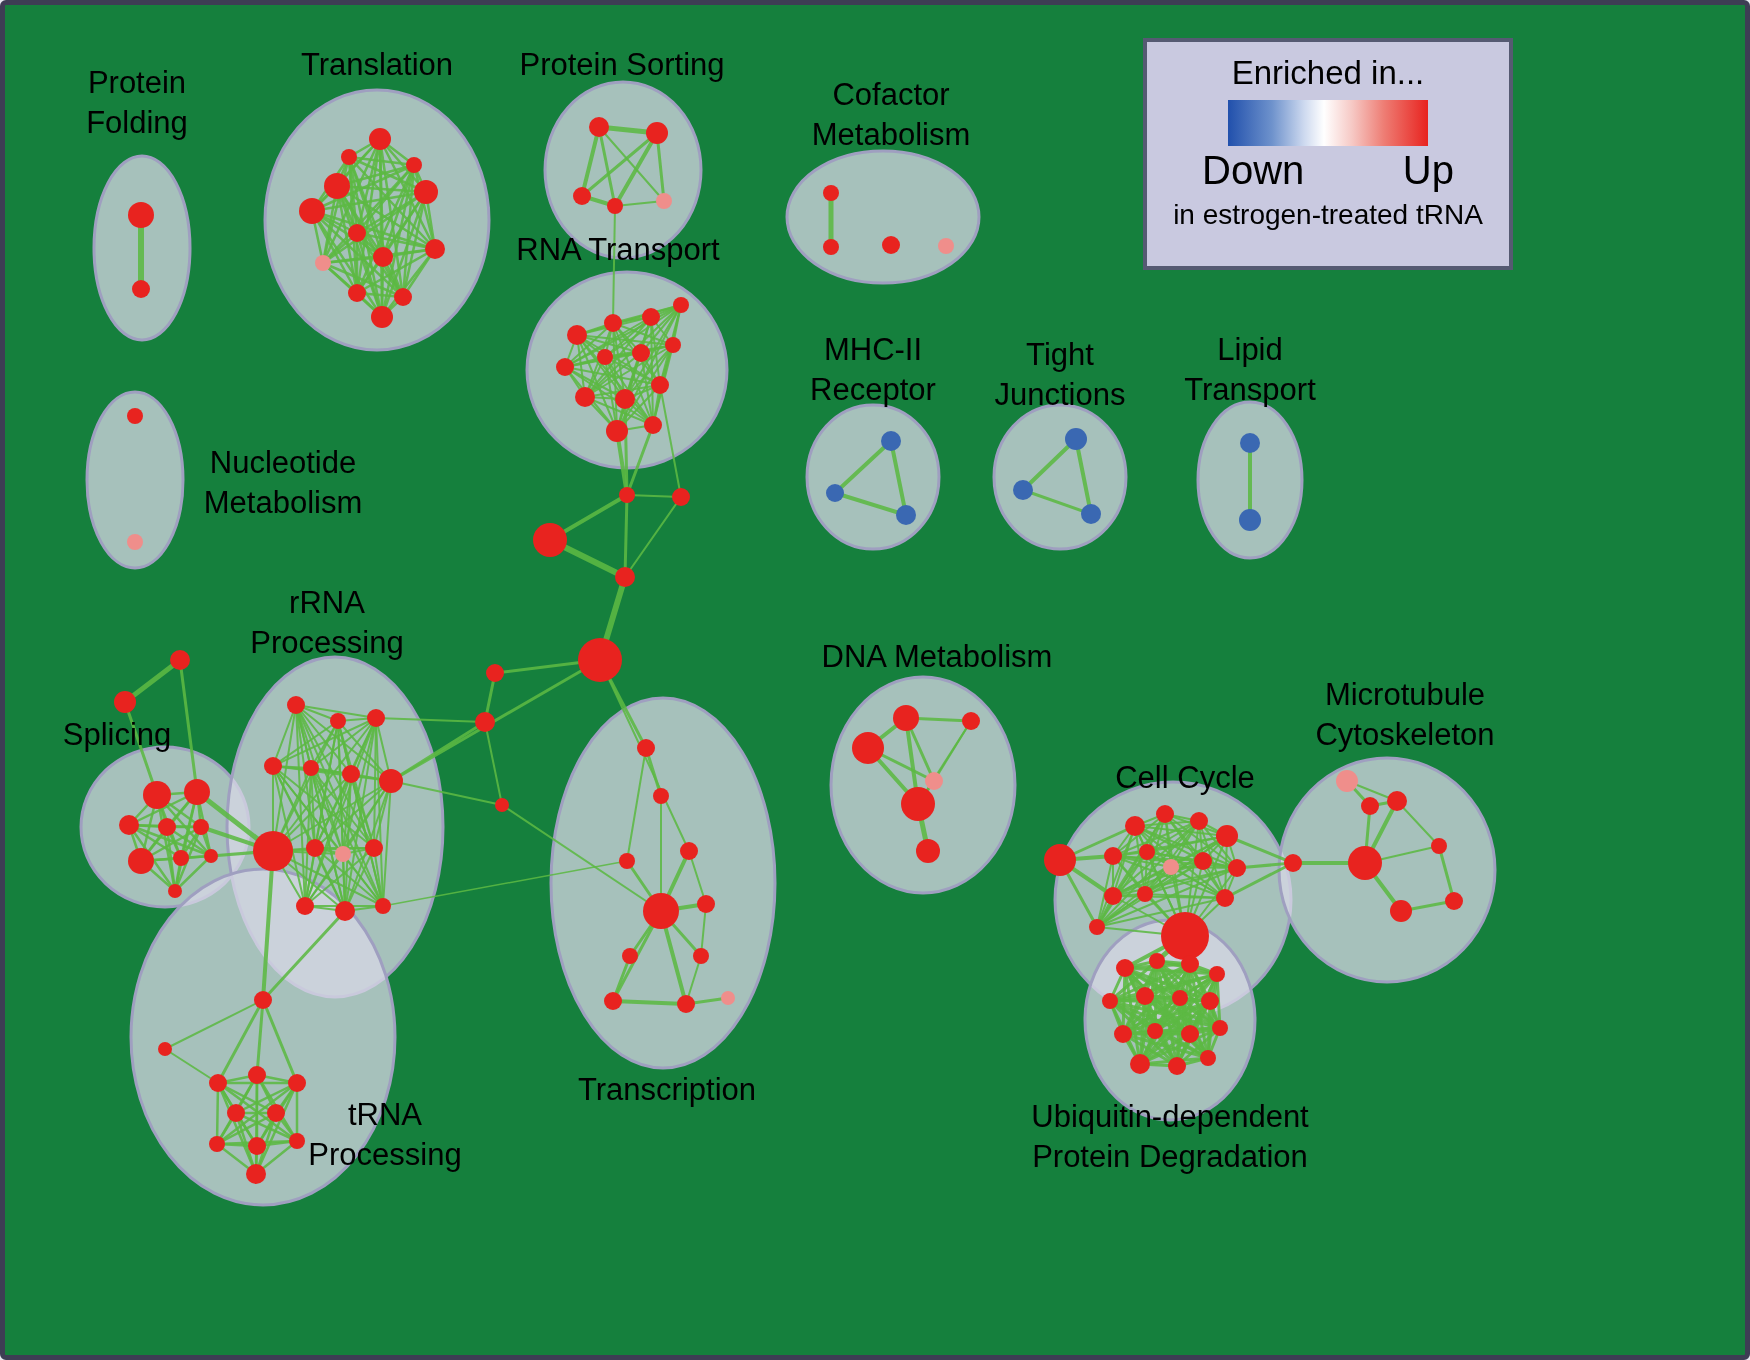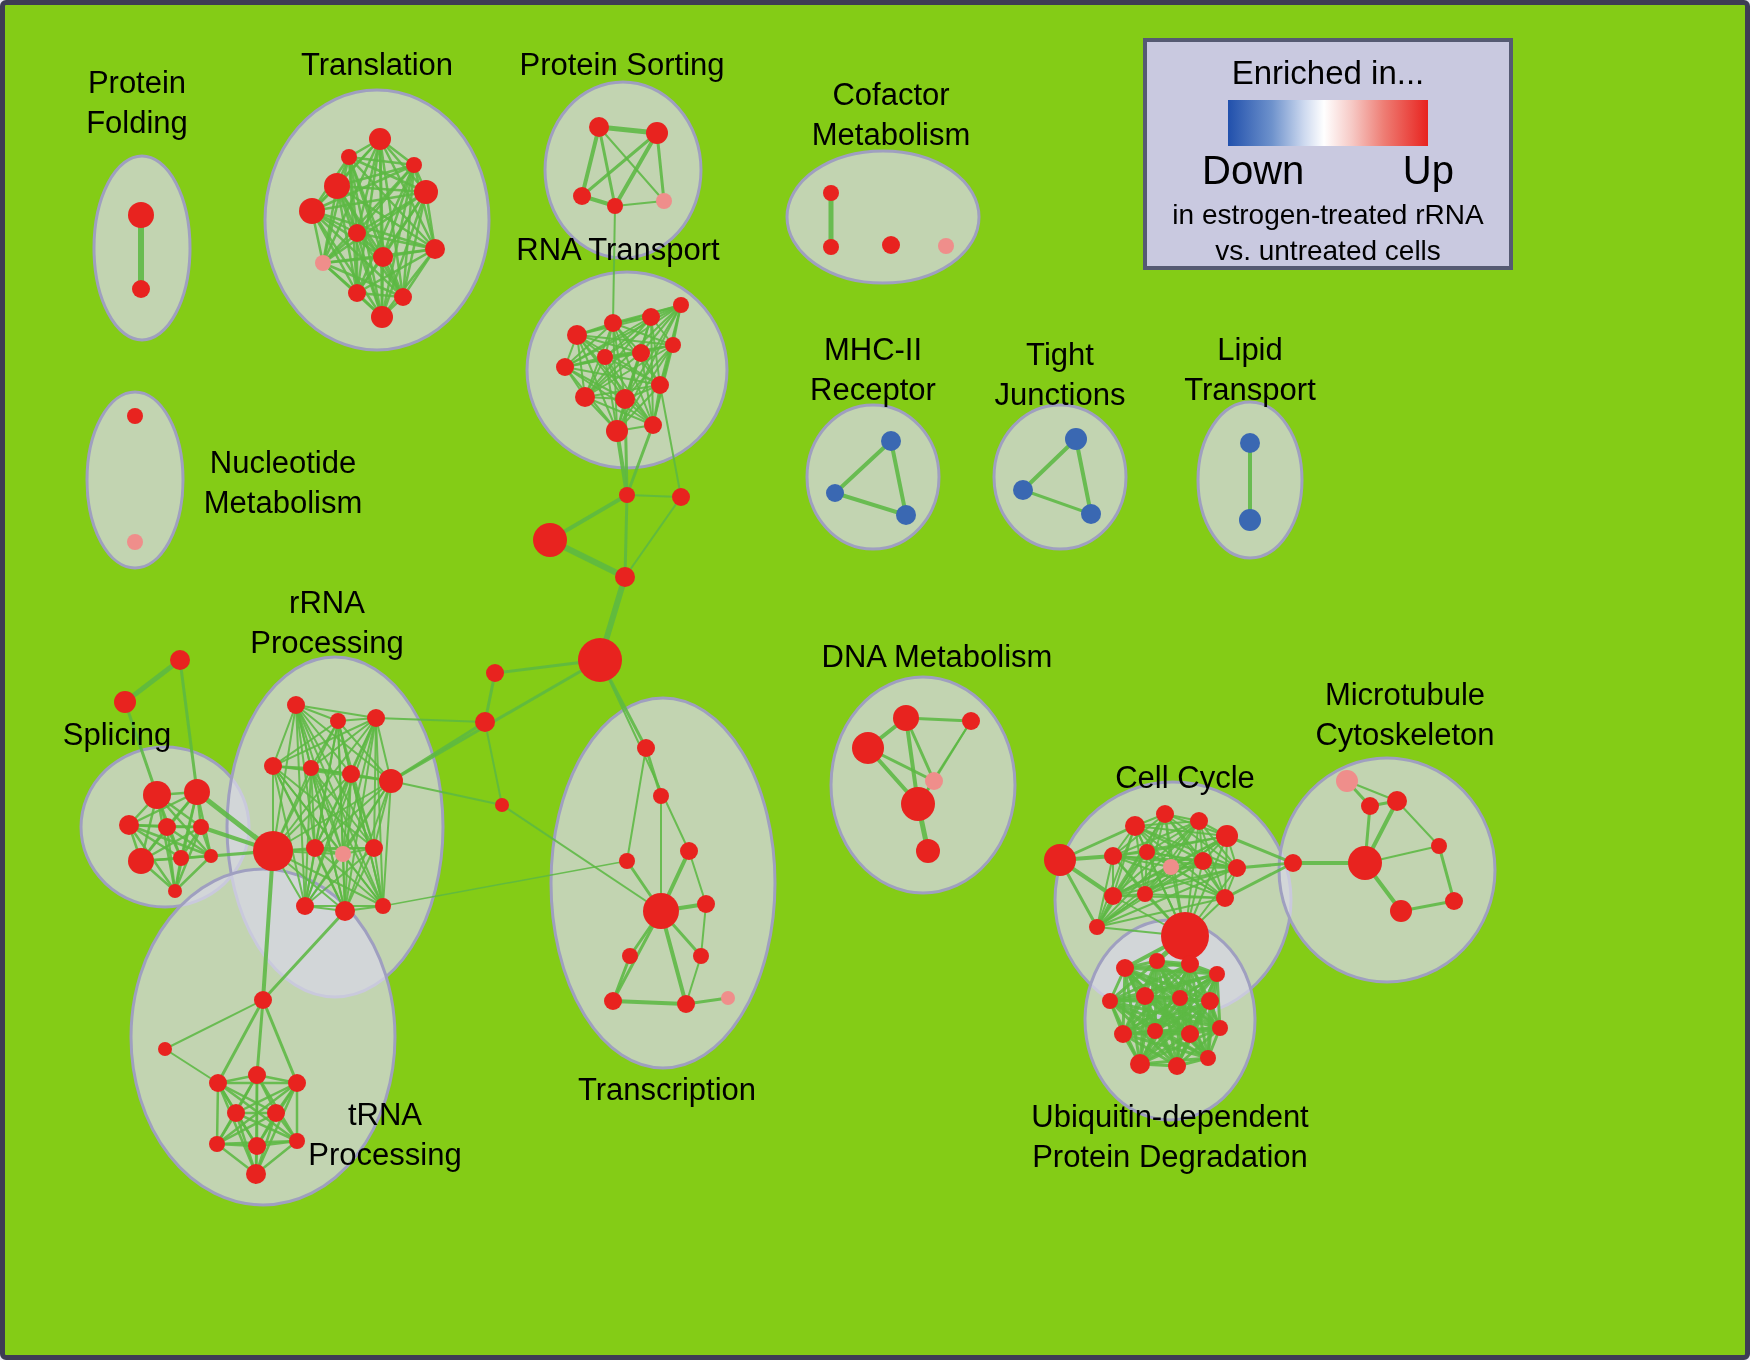--- a/index.html
+++ b/index.html
@@ -1,19 +1,19 @@
 <!DOCTYPE html>
 <html><head>
 <meta charset="utf-8">
 <style>
   html,body{margin:0;padding:0;background:#e8e8f0;}
   .figure{
     position:relative;
     width:1750px;height:1360px;
-    background:#84cc16;
+    background:#15803d;
     border:5px solid #3d3d54;
     border-radius:6px;
     box-sizing:border-box;
     overflow:hidden;
     font-family:"Liberation Sans", sans-serif;
   }
   .figure svg{position:absolute;left:0;top:0;}
   svg text{font-family:"Liberation Sans", sans-serif;}
   .legend{
     position:absolute;left:1138px;top:33px;
@@ -842,17 +842,16 @@
     </svg>
 
   <div class="legend">
     <div class="legend-title">Enriched in...</div>
     <div class="legend-bar"></div>
     <div class="legend-downup">
       <span>Down</span>
       <span>Up</span>
     </div>
     <div class="legend-caption">
-      <div>in estrogen-treated rRNA</div>
-      <div>vs. untreated cells</div>
+      <div>in estrogen-treated tRNA</div>
     </div>
   </div>
 </div>
 
 </body></html>

